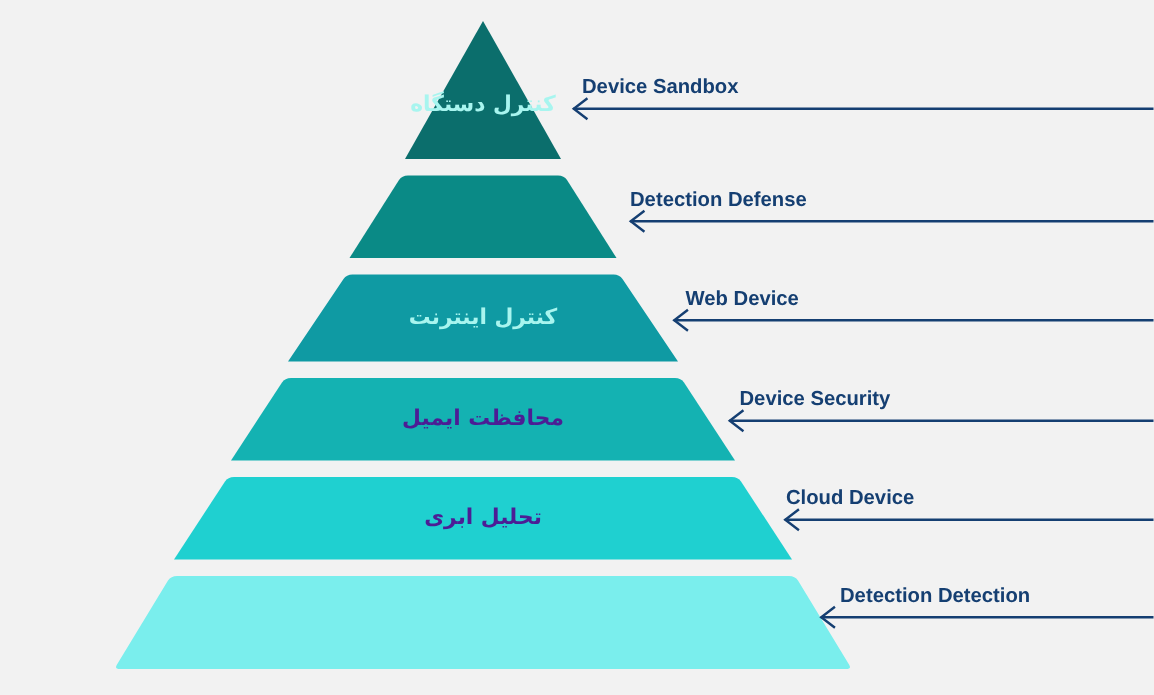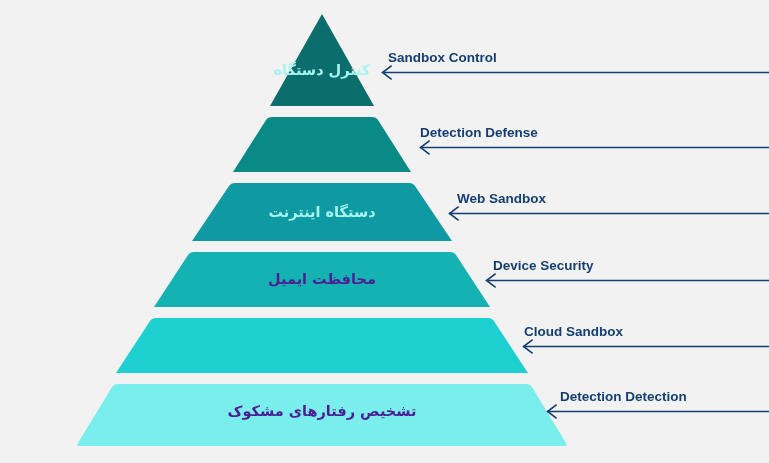--- a/index.html
+++ b/index.html
@@ -98,44 +98,44 @@
       <polyline points="532,340 523.5,346.5 532,353"></polyline>
 
       <line x1="548" y1="411.5" x2="769" y2="411.5"></line>
       <polyline points="556,405 547.5,411.5 556,418"></polyline>
     </g>
   </svg>
 
   <div class="band-label light" style="left:262px; top:42px; width:120px; height:58px; line-height:1.45; white-space:normal; text-align:left;">کنترل دستگاه</div>
 
 
-  <div class="band-label light" style="left:192px; top:195px; width:260px; height:34px;">دستگاه اینترنت</div>
+  <div class="band-label light" style="left:192px; top:195px; width:260px; height:34px;">کنترل اینترنت</div>
 
   <div class="band-label dark" style="left:154px; top:262px; width:336px; height:34px;">محافظت ایمیل</div>
 
+  <div class="band-label dark" style="left:116px; top:328px; width:412px; height:34px;">تحلیل ابری</div>
 
-  <div class="band-label dark" style="left:78px; top:394px; width:488px; height:34px;">تشخیص رفتارهای مشکوک</div>
 
   <div class="callout" style="left:388px; top:68px;">
-    <span class="callout-text">Sandbox Control</span>
+    <span class="callout-text">Device Sandbox</span>
   </div>
 
   <div class="callout" style="left:420px; top:143px;">
     <span class="callout-text">Detection Defense</span>
   </div>
 
   <div class="callout" style="left:457px; top:209px;">
-    <span class="callout-text">Web Sandbox</span>
+    <span class="callout-text">Web Device</span>
   </div>
 
   <div class="callout" style="left:493px; top:276px;">
     <span class="callout-text">Device Security</span>
   </div>
 
   <div class="callout" style="left:524px; top:342px;">
-    <span class="callout-text">Cloud Sandbox</span>
+    <span class="callout-text">Cloud Device</span>
   </div>
 
   <div class="callout" style="left:560px; top:407px;">
     <span class="callout-text">Detection Detection</span>
   </div>
 
 </div>
 
 </body></html>

